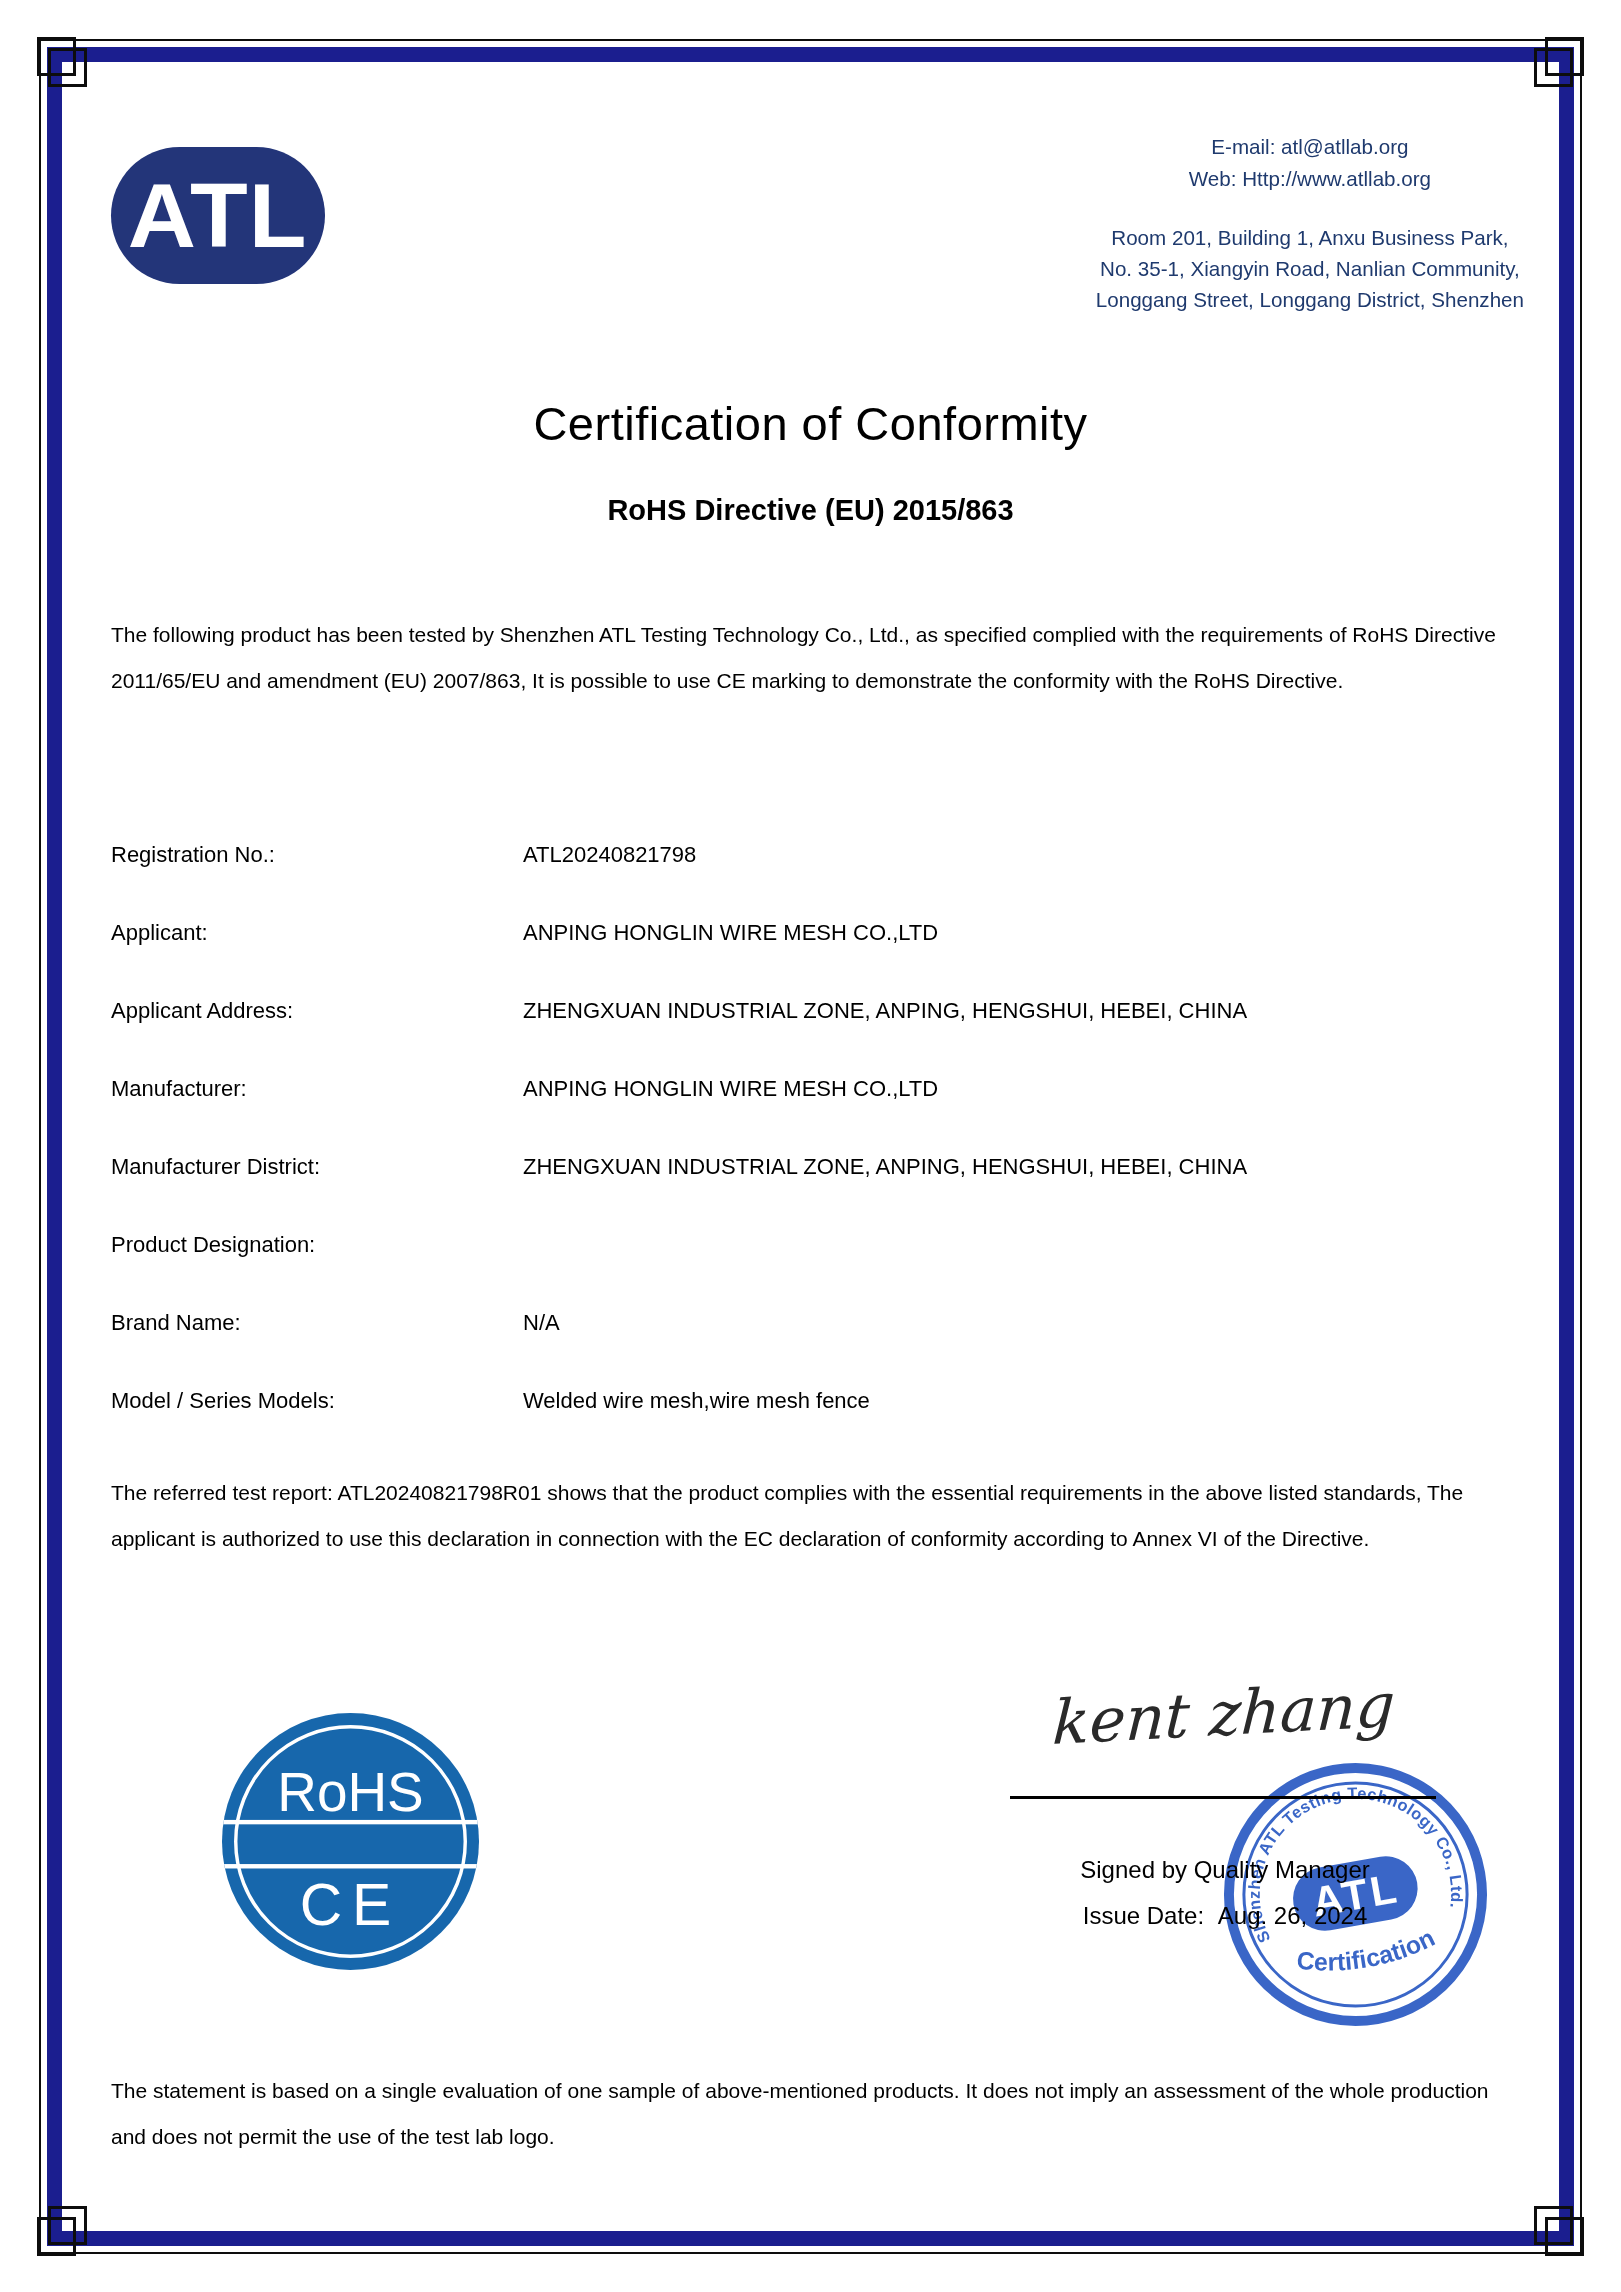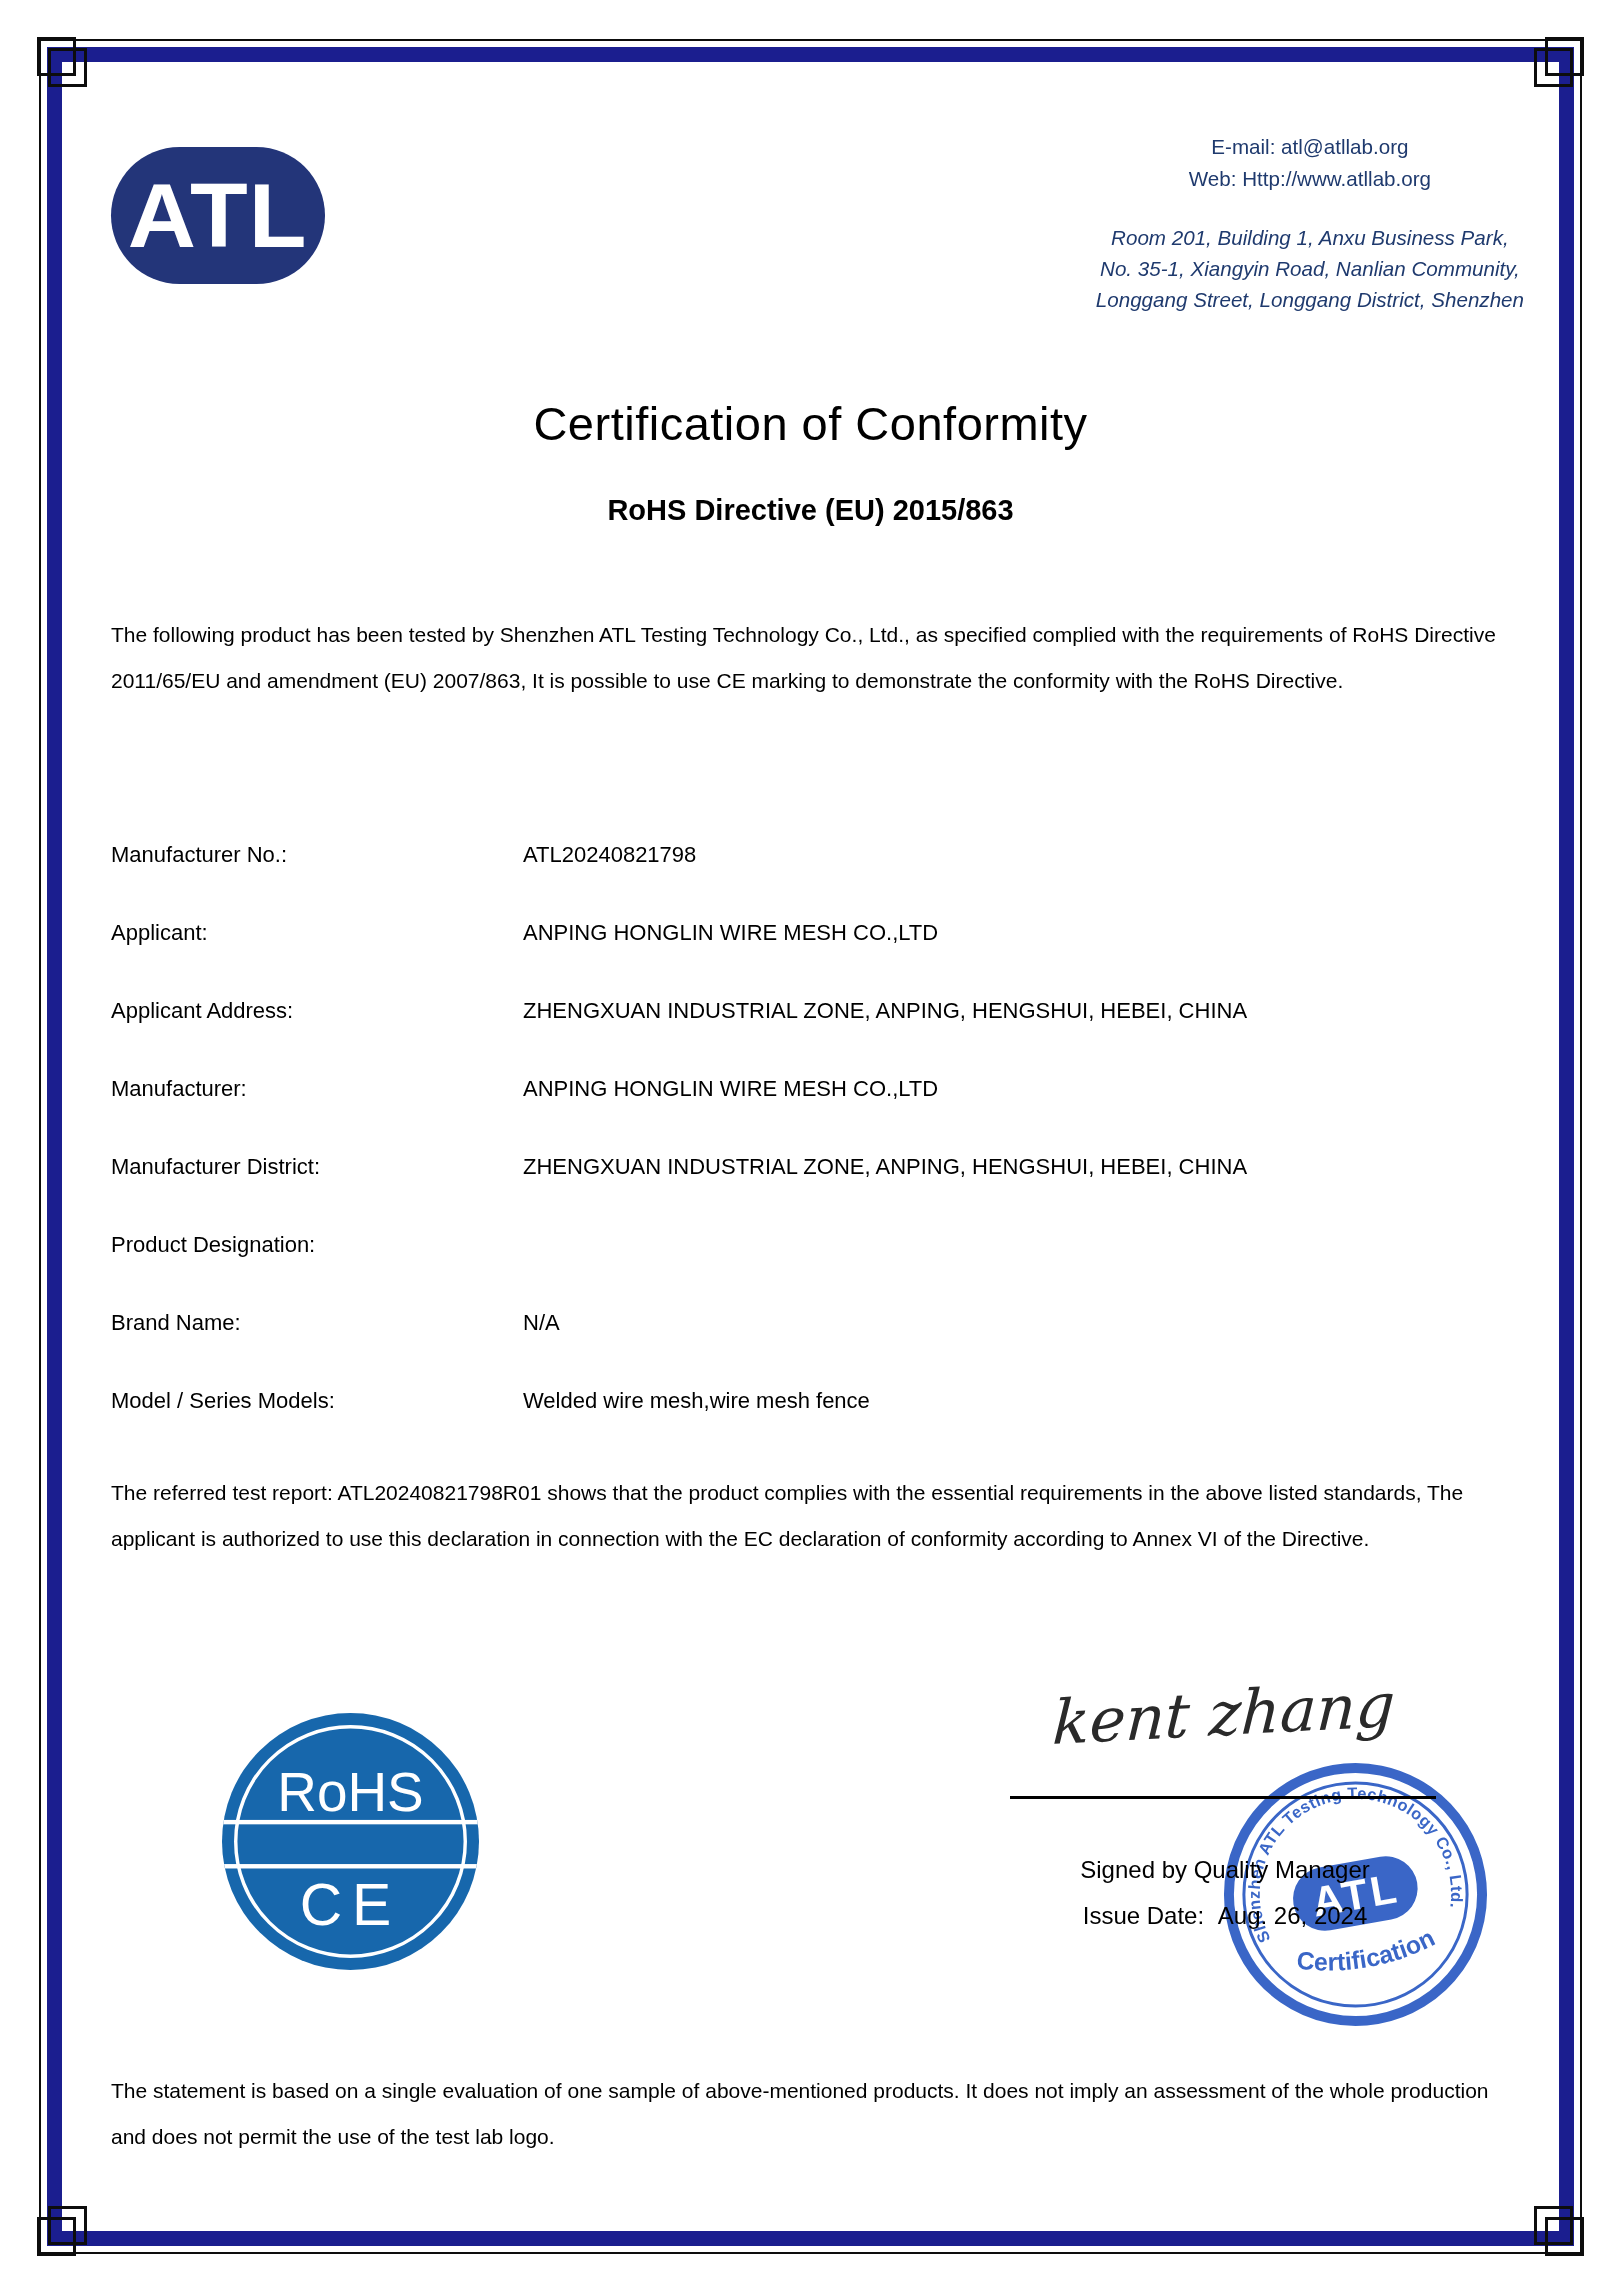--- a/index.html
+++ b/index.html
@@ -29,21 +29,21 @@
   }
   .atl-logo span{
     color:#ffffff;font-size:90px;font-weight:bold;letter-spacing:1px;
     font-family:"Liberation Sans",sans-serif;line-height:1;
     transform:scaleX(1.05);
   }
   .contact{
     position:absolute;top:131px;right:97px;text-align:center;
     color:#1f3a6e;font-size:20.6px;line-height:32px;white-space:nowrap;
   }
-  .contact .addr{margin-top:27.4px;line-height:31px;font-style:italic;}
+  .contact .addr{margin-top:27.4px;line-height:31px;}
 
   
   .doc-title{
     position:absolute;top:396px;left:0;width:100%;text-align:center;
     font-size:47px;font-weight:normal;letter-spacing:0.5px;
   }
   .doc-subtitle{
     position:absolute;top:494px;left:0;width:100%;text-align:center;
     font-size:29px;font-weight:bold;
   }
@@ -123,21 +123,21 @@
     </div>
   </div>
 
   <div class="doc-title">Certification of Conformity</div>
   <div class="doc-subtitle">RoHS Directive (EU) 2015/863</div>
 
   <div class="para intro">The following product has been tested by Shenzhen ATL Testing Technology Co., Ltd., as specified complied with the requirements of RoHS Directive 2011/65/EU and amendment (EU) 2007/863, It is possible to use CE marking to demonstrate the conformity with the RoHS Directive.</div>
 
   <div class="fields">
     <div class="field-row">
-      <div class="field-label">Manufacturer No.:</div>
+      <div class="field-label">Registration No.:</div>
       <div class="field-value">ATL20240821798</div>
     </div>
     <div class="field-row">
       <div class="field-label">Applicant:</div>
       <div class="field-value">ANPING HONGLIN WIRE MESH CO.,LTD</div>
     </div>
     <div class="field-row">
       <div class="field-label">Applicant Address:</div>
       <div class="field-value">ZHENGXUAN INDUSTRIAL ZONE, ANPING, HENGSHUI, HEBEI, CHINA</div>
     </div>

